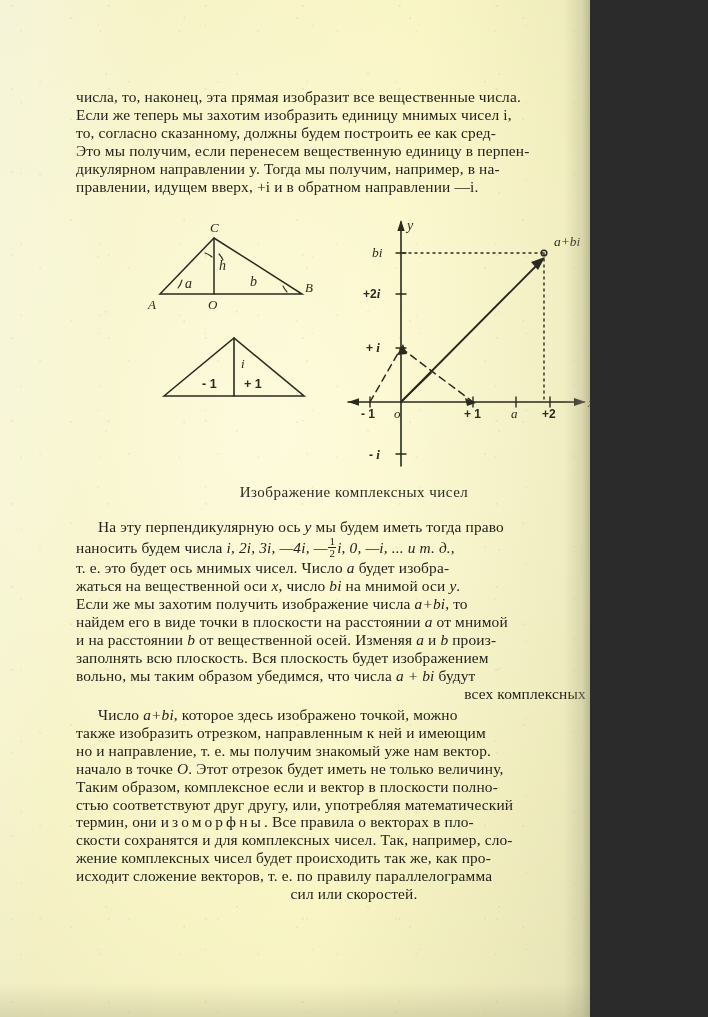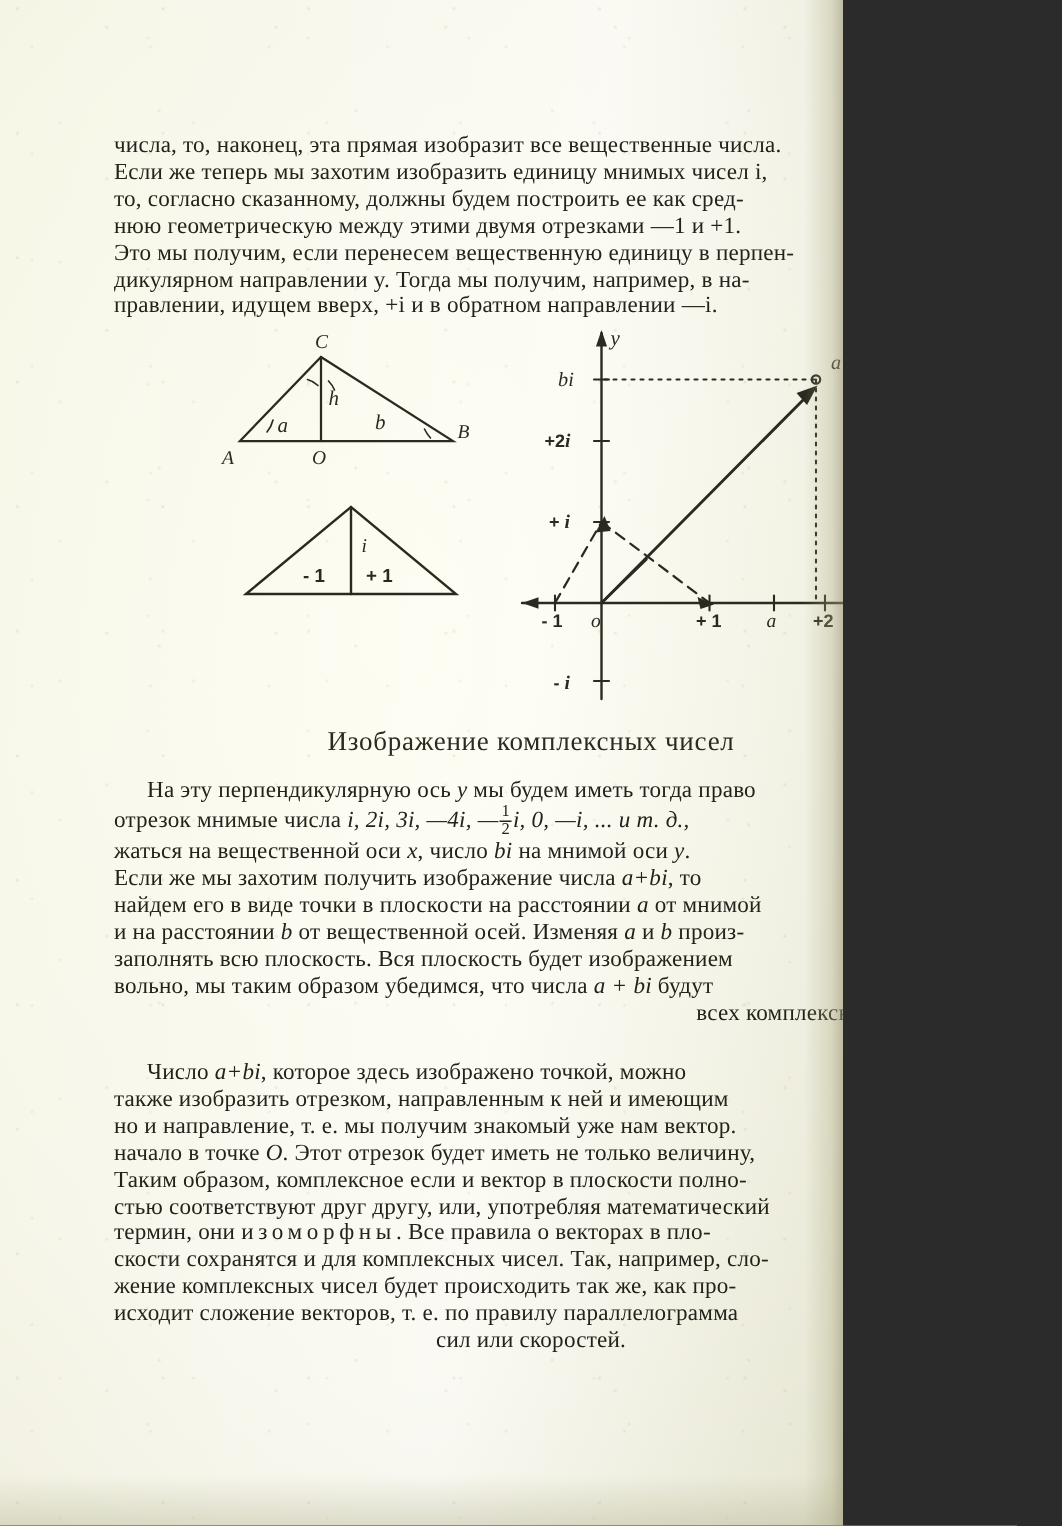--- a/index.html
+++ b/index.html
@@ -5,23 +5,24 @@
   html, body {
     margin: 0;
     padding: 0;
     background: #2b2b2b;
   }
   #page {
     position: relative;
     width: 562px;
     height: 1017px;
     overflow: hidden;
-    background: #ffffff;
+    background: #fef9c3;
     font-family: "Liberation Serif", "DejaVu Serif", serif;
     color: #20201a;
+    padding-left: 28px;
   }
   
   #paper-tint {
     position: absolute;
     inset: 0;
     background:
       radial-gradient(ellipse 130% 100% at 46% 42%, rgba(255,255,240,0.55) 0%, rgba(236,235,205,0.12) 48%, rgba(198,196,158,0.30) 100%),
       linear-gradient(97deg, rgba(246,246,228,0.75) 0%, rgba(232,231,201,0.30) 22%, rgba(226,225,193,0.10) 60%, rgba(206,205,168,0.42) 100%);
     pointer-events: none;
   }
@@ -93,21 +94,21 @@
     top: 216px;
     width: 500px;
     height: 300px;
   }
   #figure svg { display: block; }
   #figure-caption {
     position: absolute;
     left: 0; top: 484px;
     width: 556px;
     text-align: center;
-    font-size: 18px;
+    font-size: 15px;
     letter-spacing: 0.5px;
     color: #2b2b22;
   }
 
   
   #page-number {
     position: absolute;
     right: 0;
     top: 906px;
     font-size: 15px;
@@ -144,21 +145,20 @@
 
   <div id="paper-tint"></div>
   <div id="paper-speckle"></div>
 
   <div class="content">
 
     <div id="top-para">
       <p class="para"><span>числа, то, наконец, эта прямая изобразит все вещественные числа.</span></p>
       <p class="para"><span>Если же теперь мы захотим изобразить единицу мнимых чисел i,</span></p>
       <p class="para"><span>то, согласно сказанному, должны будем построить ее как сред-</span></p>
-      <p class="para"><span>нюю геометрическую между этими двумя отрезками —1 и +1.</span></p>
       <p class="para"><span>Это мы получим, если перенесем вещественную единицу в перпен-</span></p>
       <p class="para"><span>дикулярном направлении y. Тогда мы получим, например, в на-</span></p>
       <p class="para"><span>правлении, идущем вверх, +i и в обратном направлении —i.</span></p>
     </div>
 
     <div id="figure">
       <svg width="500" height="300" viewBox="0 0 500 300" xmlns="http://www.w3.org/2000/svg">
         <g stroke="#2a2a20" fill="none" stroke-linecap="round">
 
           <g stroke-width="1.5">
@@ -248,21 +248,22 @@
 
           <line x1="275" y1="186" x2="305" y2="157" stroke-width="1.6"></line>
         </g>
       </svg>
     </div>
 
     <div id="figure-caption">Изображение комплексных чисел</div>
 
     <div id="body-para-1">
       <p class="para indent"><span>На эту перпендикулярную ось  </span><span class="ital">y</span><span> мы будем иметь тогда право</span></p>
-      <p class="para"><span>отрезок мнимые числа </span><span class="ital">i, 2i, 3i, —4i, —</span><span class="frac"><span class="num">1</span><span class="den">2</span></span><span class="ital">i, 0, —i, ... и т. д.,</span></p>
+      <p class="para"><span>наносить будем числа </span><span class="ital">i, 2i, 3i, —4i, —</span><span class="frac"><span class="num">1</span><span class="den">2</span></span><span class="ital">i, 0, —i, ... и т. д.,</span></p>
+      <p class="para"><span>т. е. это будет ось мнимых чисел. Число </span><span class="ital">a</span><span> будет изобра-</span></p>
       <p class="para"><span>жаться на вещественной оси </span><span class="ital">x</span><span>, число </span><span class="ital">bi</span><span> на мнимой оси </span><span class="ital">y</span><span>.</span></p>
       <p class="para"><span>Если же мы захотим получить изображение числа </span><span class="ital">a+bi</span><span>, то</span></p>
       <p class="para"><span>найдем его в виде точки в плоскости на расстоянии </span><span class="ital">a</span><span> от мнимой</span></p>
       <p class="para"><span>и на расстоянии </span><span class="ital">b</span><span> от вещественной осей. Изменяя </span><span class="ital">a</span><span> и </span><span class="ital">b</span><span> произ-</span></p>
       <p class="para"><span>заполнять всю плоскость. Вся плоскость будет изображением</span></p>
       <p class="para"><span>вольно, мы таким образом убедимся, что числа </span><span class="ital">a + bi</span><span> будут</span></p>
       <p class="para" style="text-align:right"><span>всех комплексных чисел.</span></p>
     </div>
 
     <div id="body-para-2">

